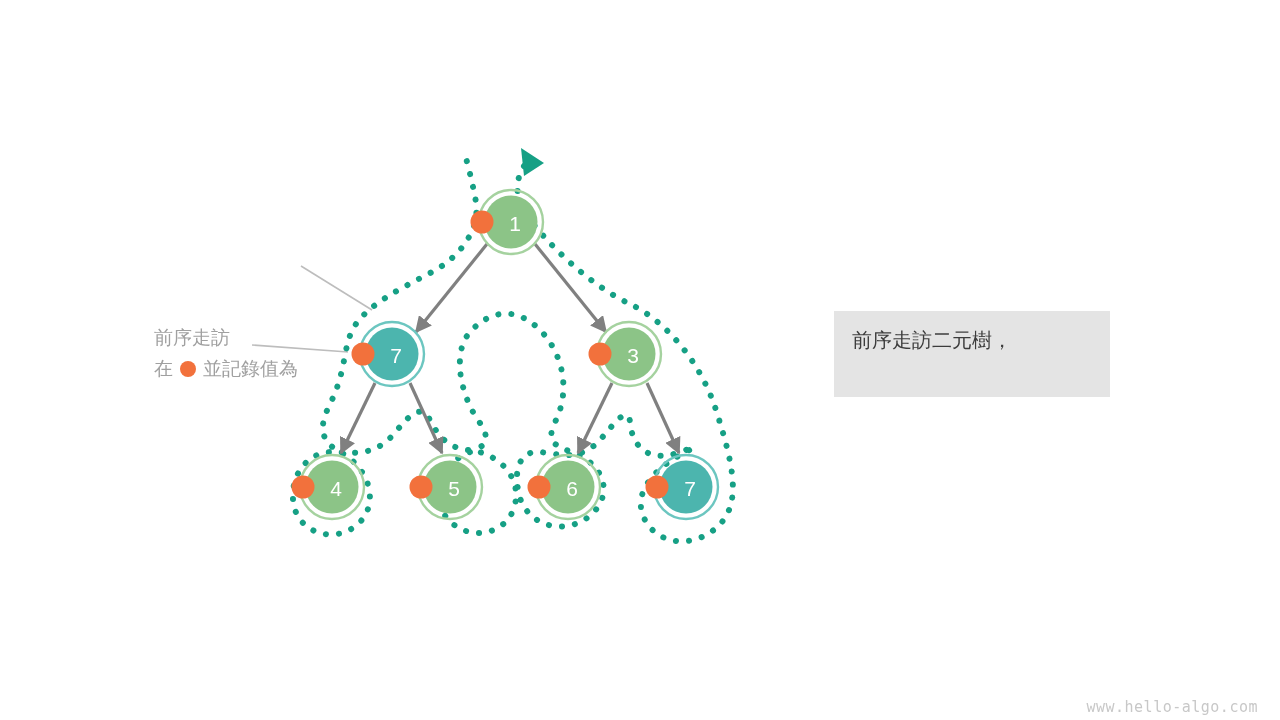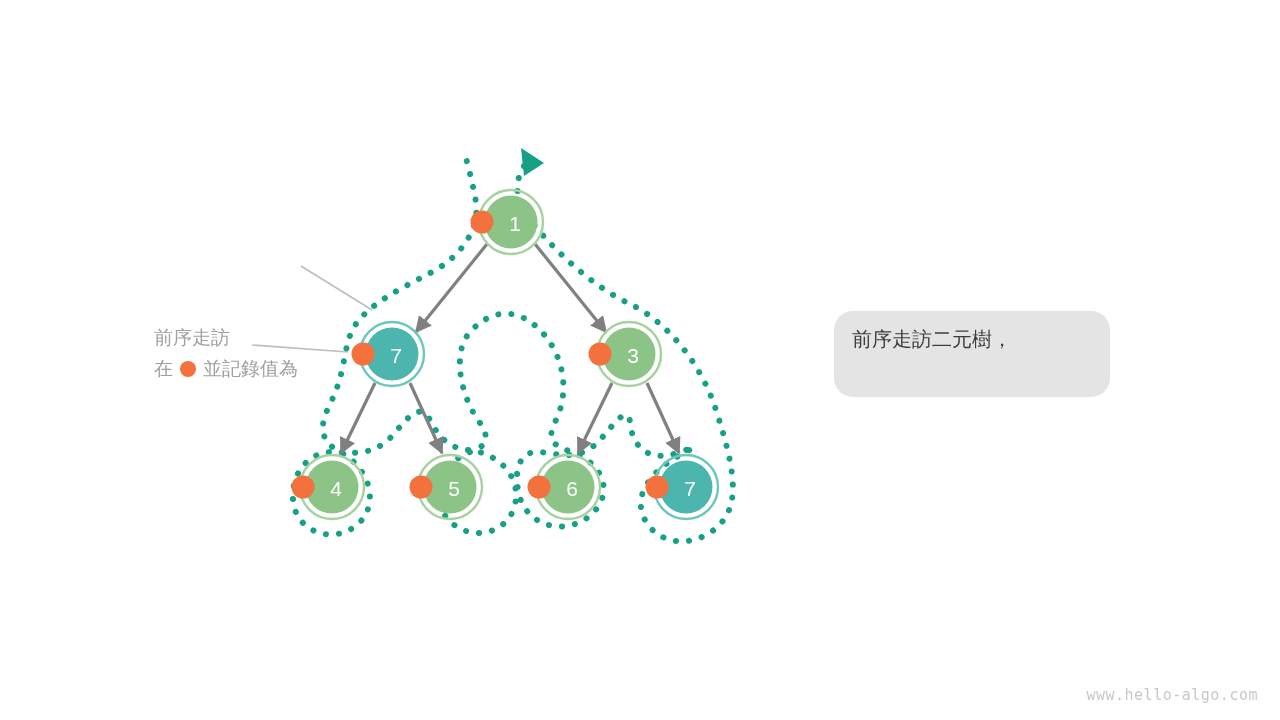--- a/index.html
+++ b/index.html
@@ -75,40 +75,40 @@
   }
 
   
   #info-box {
     position: absolute;
     left: 834px;
     top: 311px;
     width: 276px;
     height: 86px;
     background: #e4e4e4;
-    border-radius: 19px;
+    border-radius: 0;
     box-sizing: border-box;
     padding: 14px 0 0 18px;
-    font-family: Liberation Mono, monospace;
+    font-family: Liberation Sans, sans-serif;
     font-size: 20px;
     line-height: 31px;
     color: #3c3c3c;
     white-space: nowrap;
   }
   #info-box .hl {
     color: #16a085;
     font-weight: bold;
     padding: 0 6px;
   }
 
   
   #watermark {
     position: absolute;
     right: 22px;
-    bottom: 16px;
+    bottom: 4px;
     font-family: "DejaVu Sans Mono", "Liberation Mono", monospace;
     font-size: 15px;
     color: #c8c8c8;
     letter-spacing: 0.5px;
   }
 </style>
 </head>
 <body>
 
 <div id="stage">

